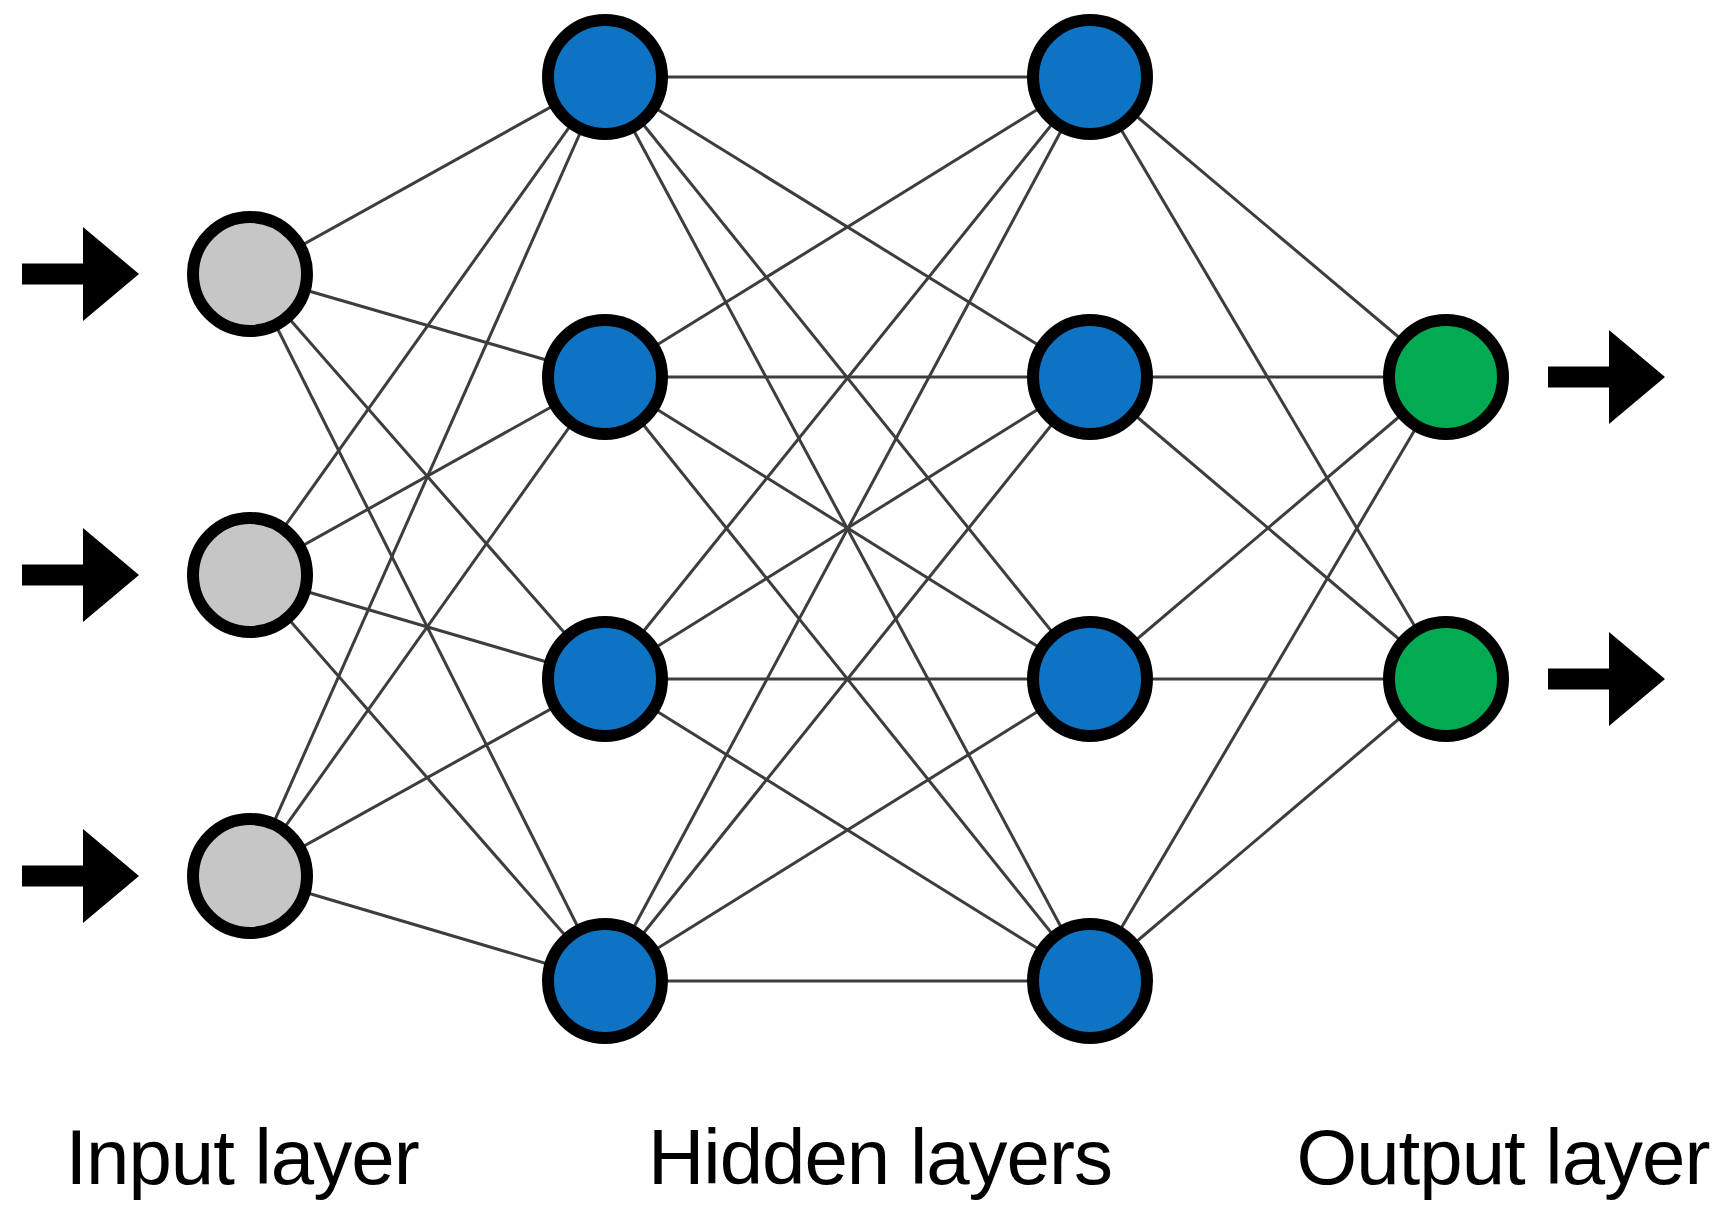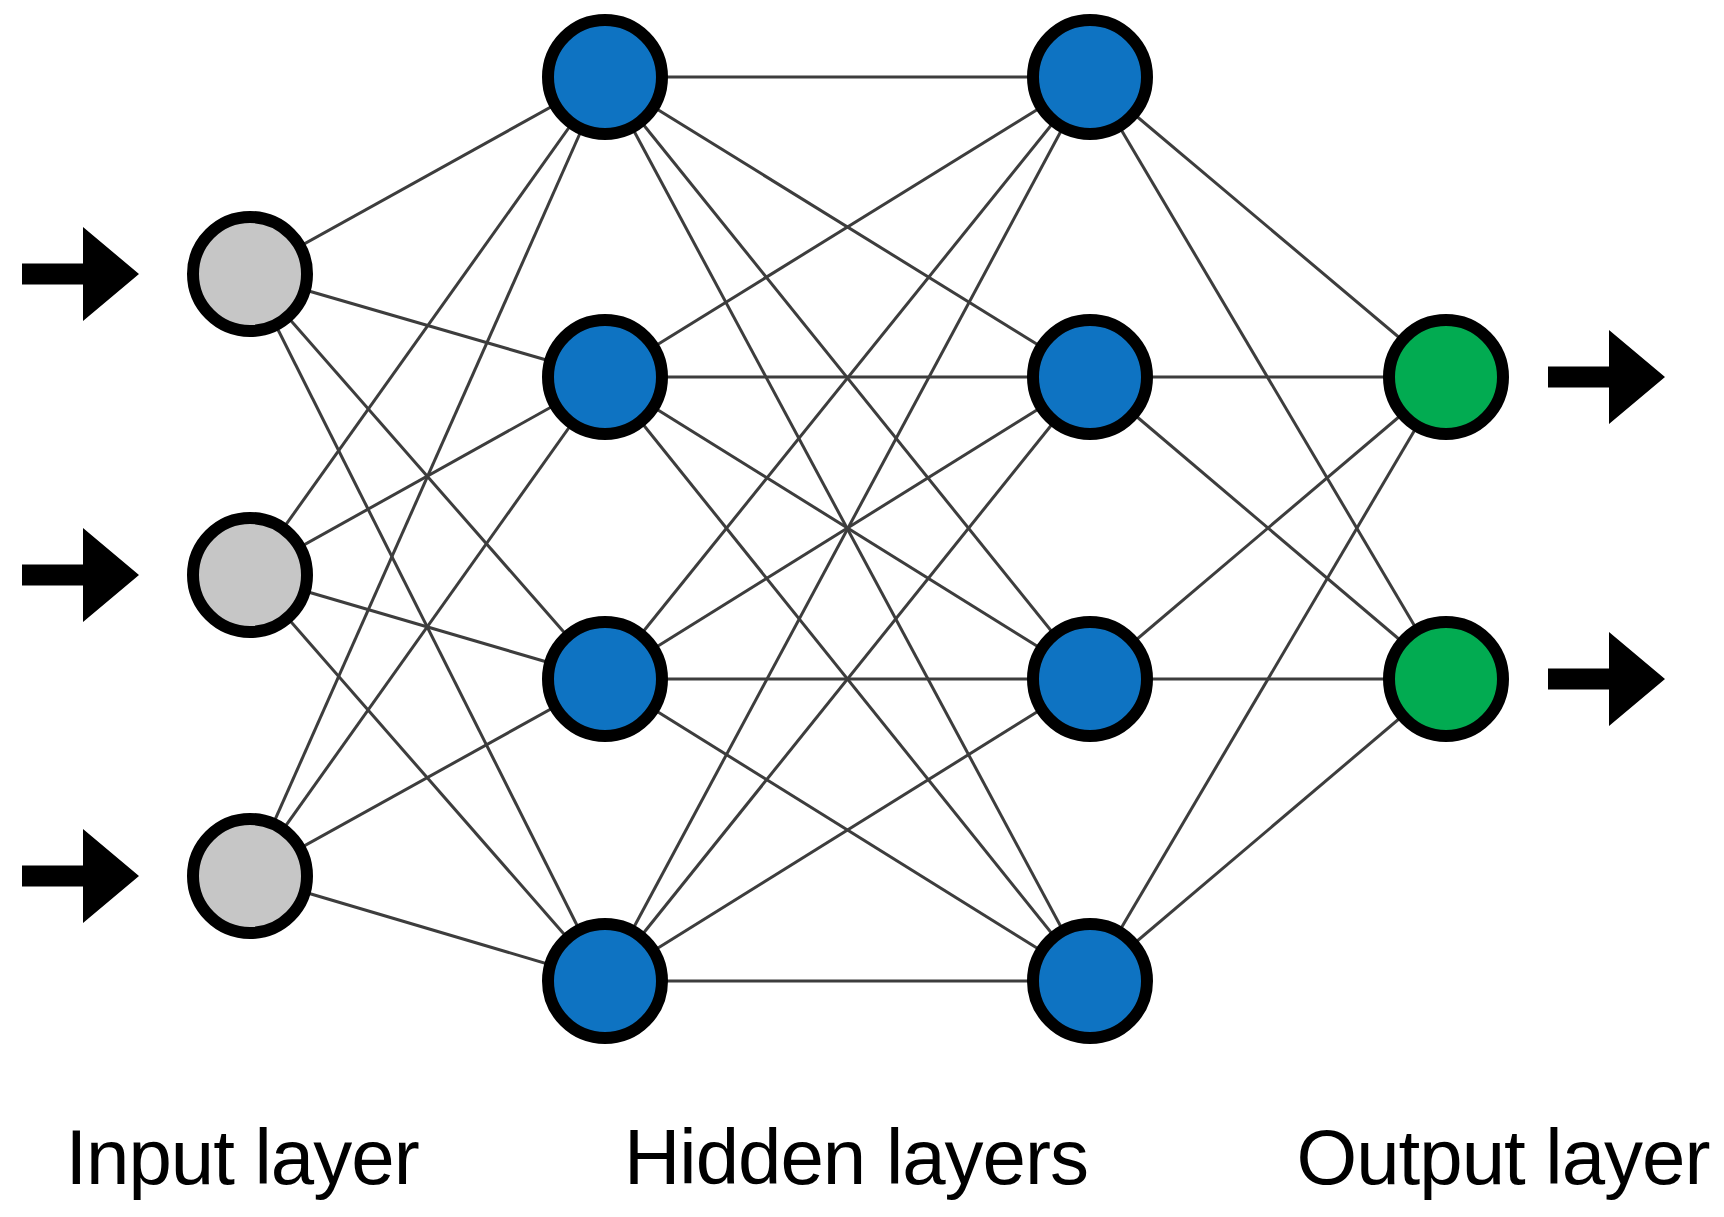--- a/index.html
+++ b/index.html
@@ -31,21 +31,21 @@
     top: 1118px;
     width: 640px;
     text-align: center;
     font-size: 78px;
     letter-spacing: -1px;
     color: #000000;
     line-height: 1.0;
     white-space: nowrap;
   }
   .layer-label.input  { left: -78px; }  
-  .layer-label.hidden { left: 536px; }  
+  .layer-label.hidden { left: 560px; }  
   .layer-label.output { left: 1183px; } 
 </style>
 </head>
 <body>
 
 <div id="figure-canvas">
   <svg id="network-diagram" width="1724" height="1217" viewBox="0 0 1724 1217" xmlns="http://www.w3.org/2000/svg">
       <line x1="250" y1="274" x2="605" y2="77" stroke="#3d3d3d" stroke-width="3"></line>
       <line x1="250" y1="274" x2="605" y2="377" stroke="#3d3d3d" stroke-width="3"></line>
       <line x1="250" y1="274" x2="605" y2="679" stroke="#3d3d3d" stroke-width="3"></line>

